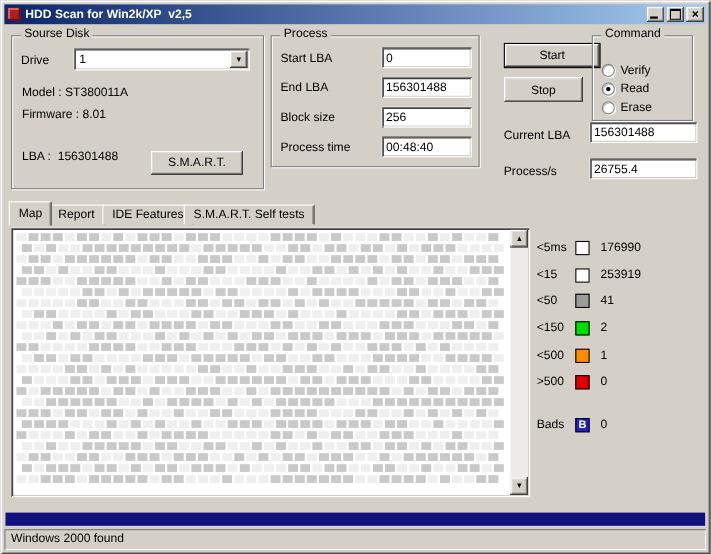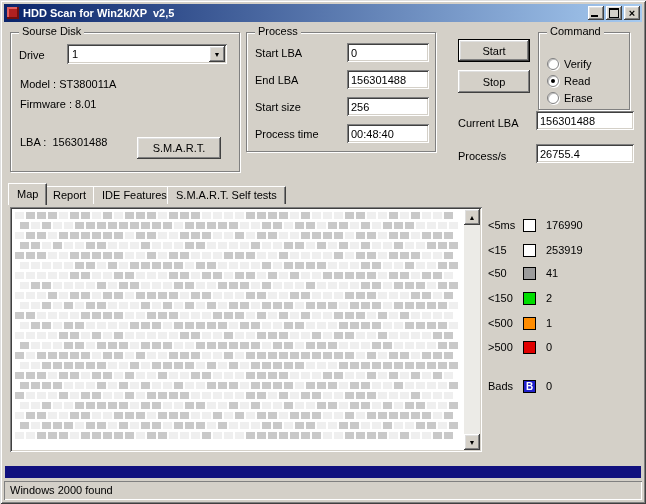--- a/index.html
+++ b/index.html
@@ -116,27 +116,27 @@
     <div class="info" style="left:9px;top:102px;">LBA :  156301488</div>
     <button class="btn" style="left:126px;top:104px;width:84px;height:22px;">S.M.A.R.T.</button>
   </div>
 
   <div class="groupbox" style="left:246px;top:32px;width:188px;height:118px;">
     <span class="group-title">Process</span>
     <span class="label" style="left:8px;top:13px;">Start LBA</span>
     <input class="field" style="left: 100px; top: 10px; width: 78px; height: 19px;" value="0">
     <span class="label" style="left:8px;top:40px;">End LBA</span>
     <input class="field" style="left: 100px; top: 37px; width: 78px; height: 19px;" value="156301488">
-    <span class="label" style="left:8px;top:67px;">Start size</span>
+    <span class="label" style="left:8px;top:67px;">Block size</span>
     <input class="field" style="left: 100px; top: 64px; width: 78px; height: 19px;" value="256">
     <span class="label" style="left:8px;top:94px;">Process time</span>
     <input class="field" style="left: 100px; top: 91px; width: 78px; height: 19px;" value="00:48:40">
   </div>
 
-  <button class="btn default" style="left:458px;top:39px;width:72px;height:23px;">Start</button>
+  <button class="btn default" style="left:458px;top:39px;width:88px;height:23px;">Start</button>
   <button class="btn" style="left:458px;top:70px;width:72px;height:23px;">Stop</button>
 
   <div class="groupbox" style="left:538px;top:32px;width:90px;height:76px;">
     <span class="group-title">Command</span>
     <div class="radio-row" style="left:8px;top:9px;">
       <span class="radio"></span>
       <span>Verify</span>
     </div>
     <div class="radio-row" style="left:8px;top:26px;">
       <span class="radio checked"></span>

